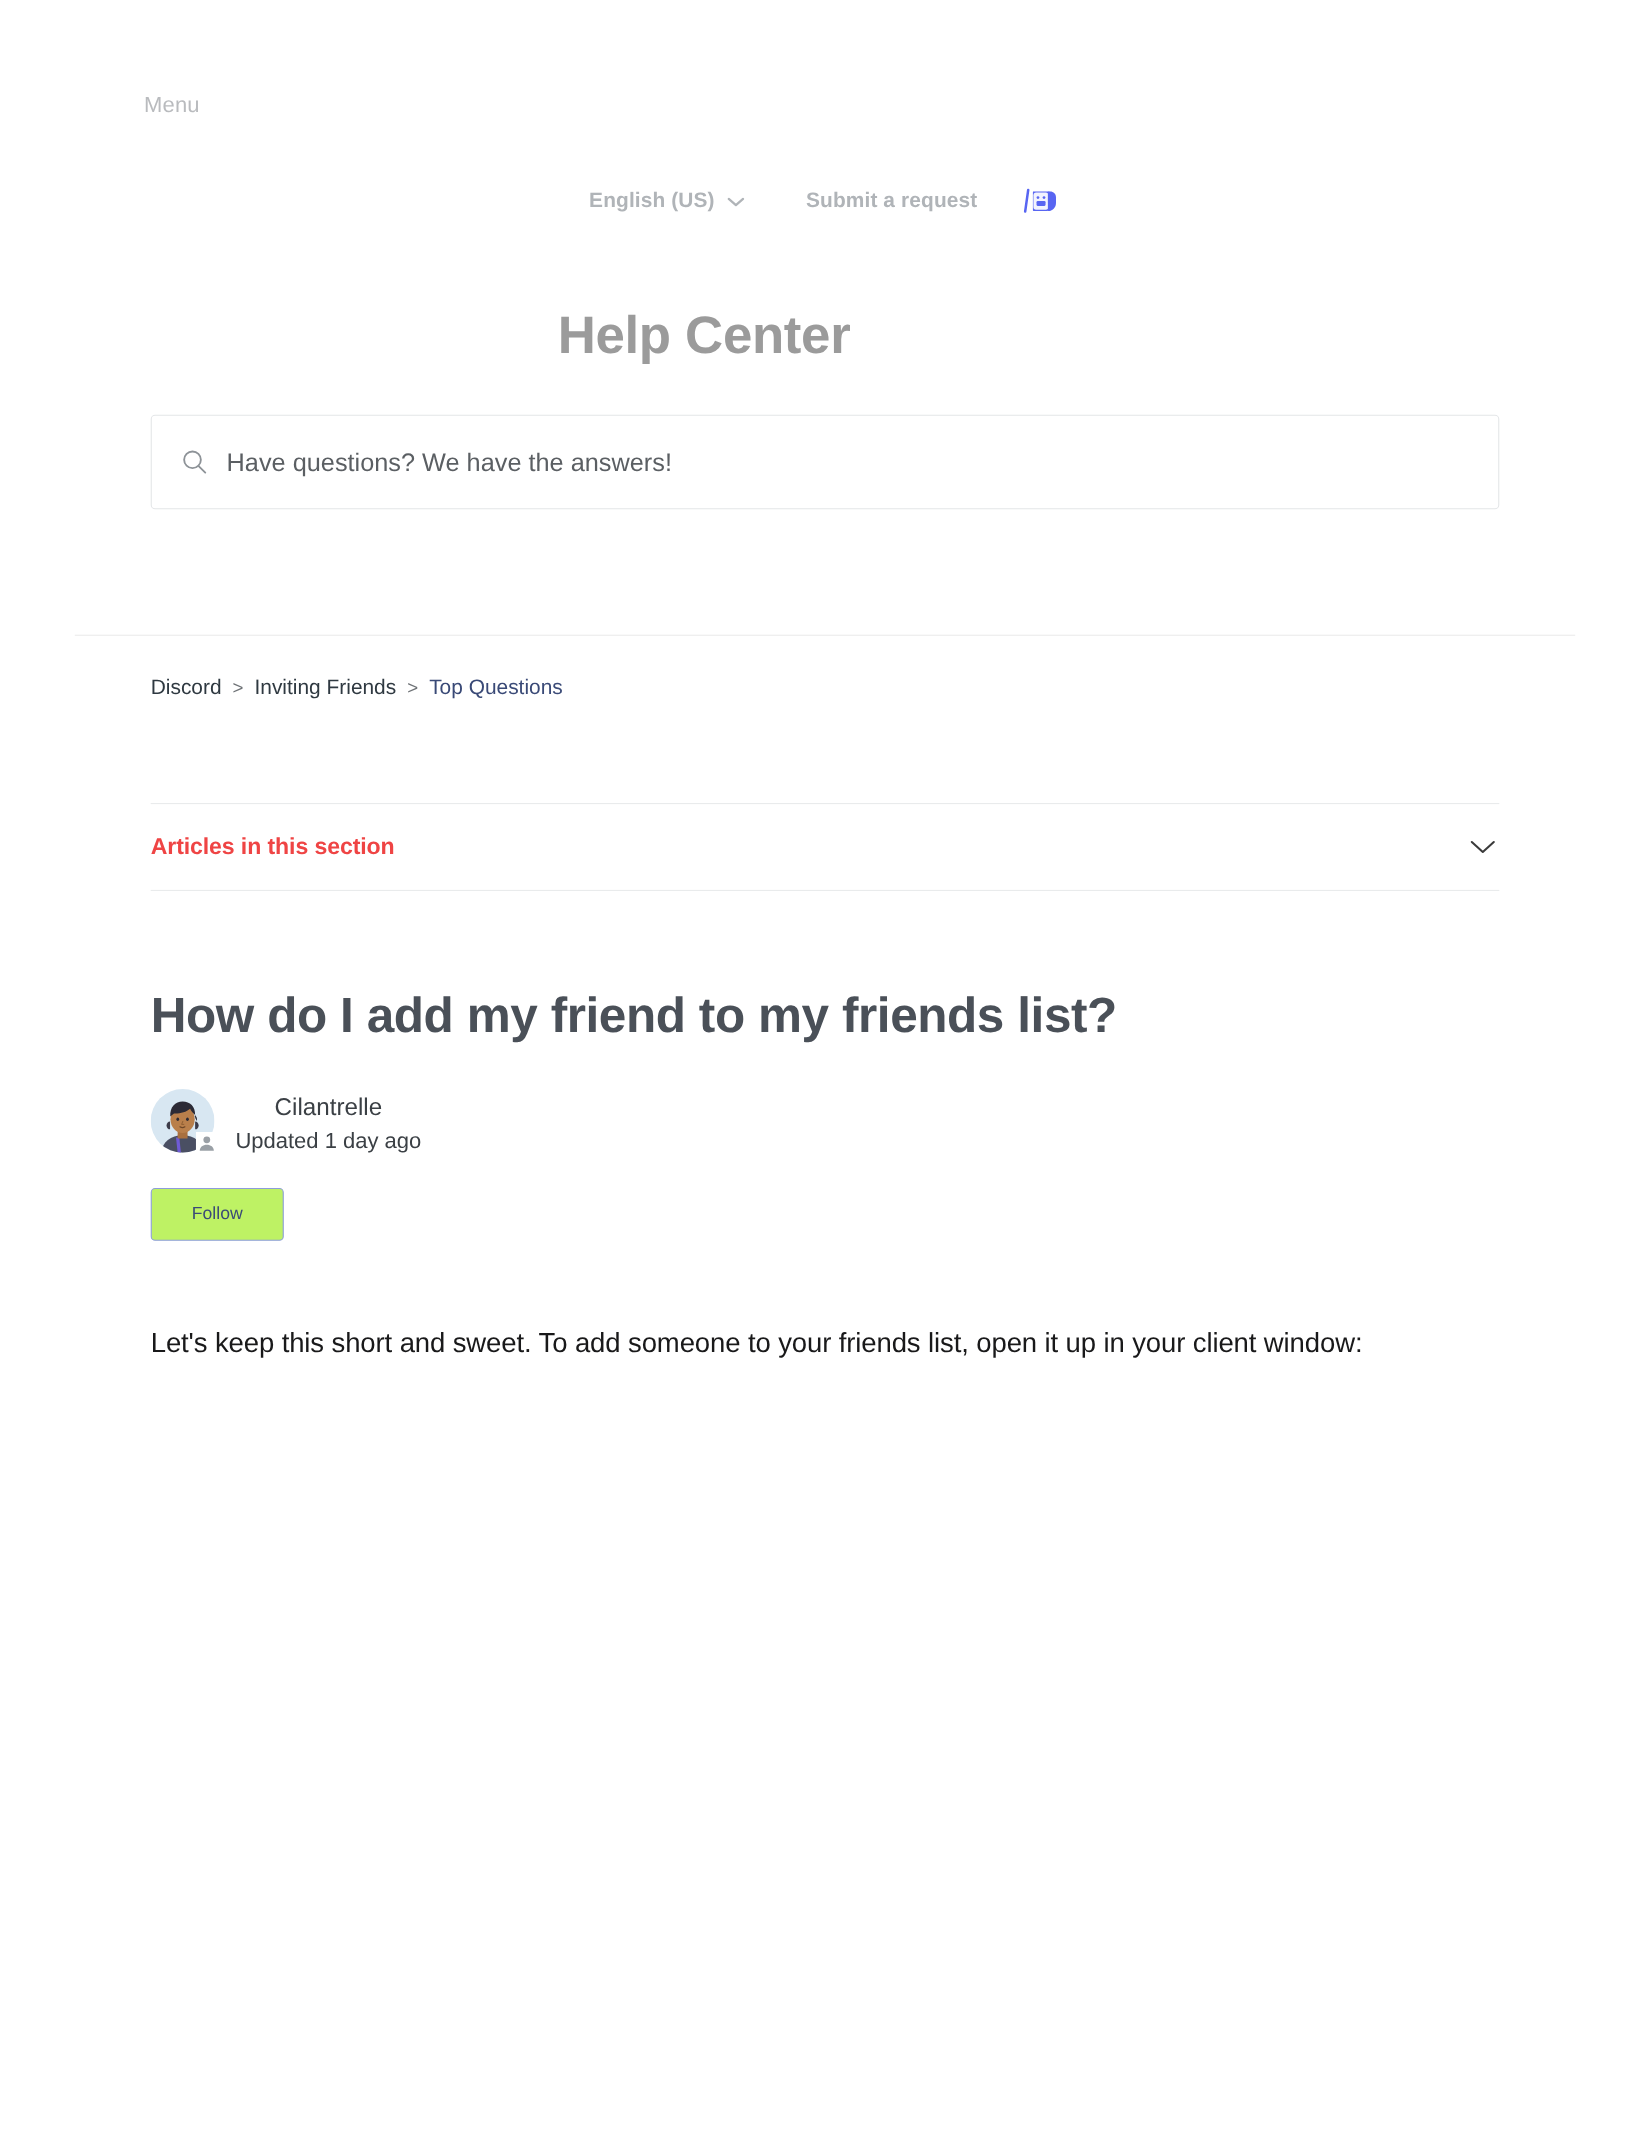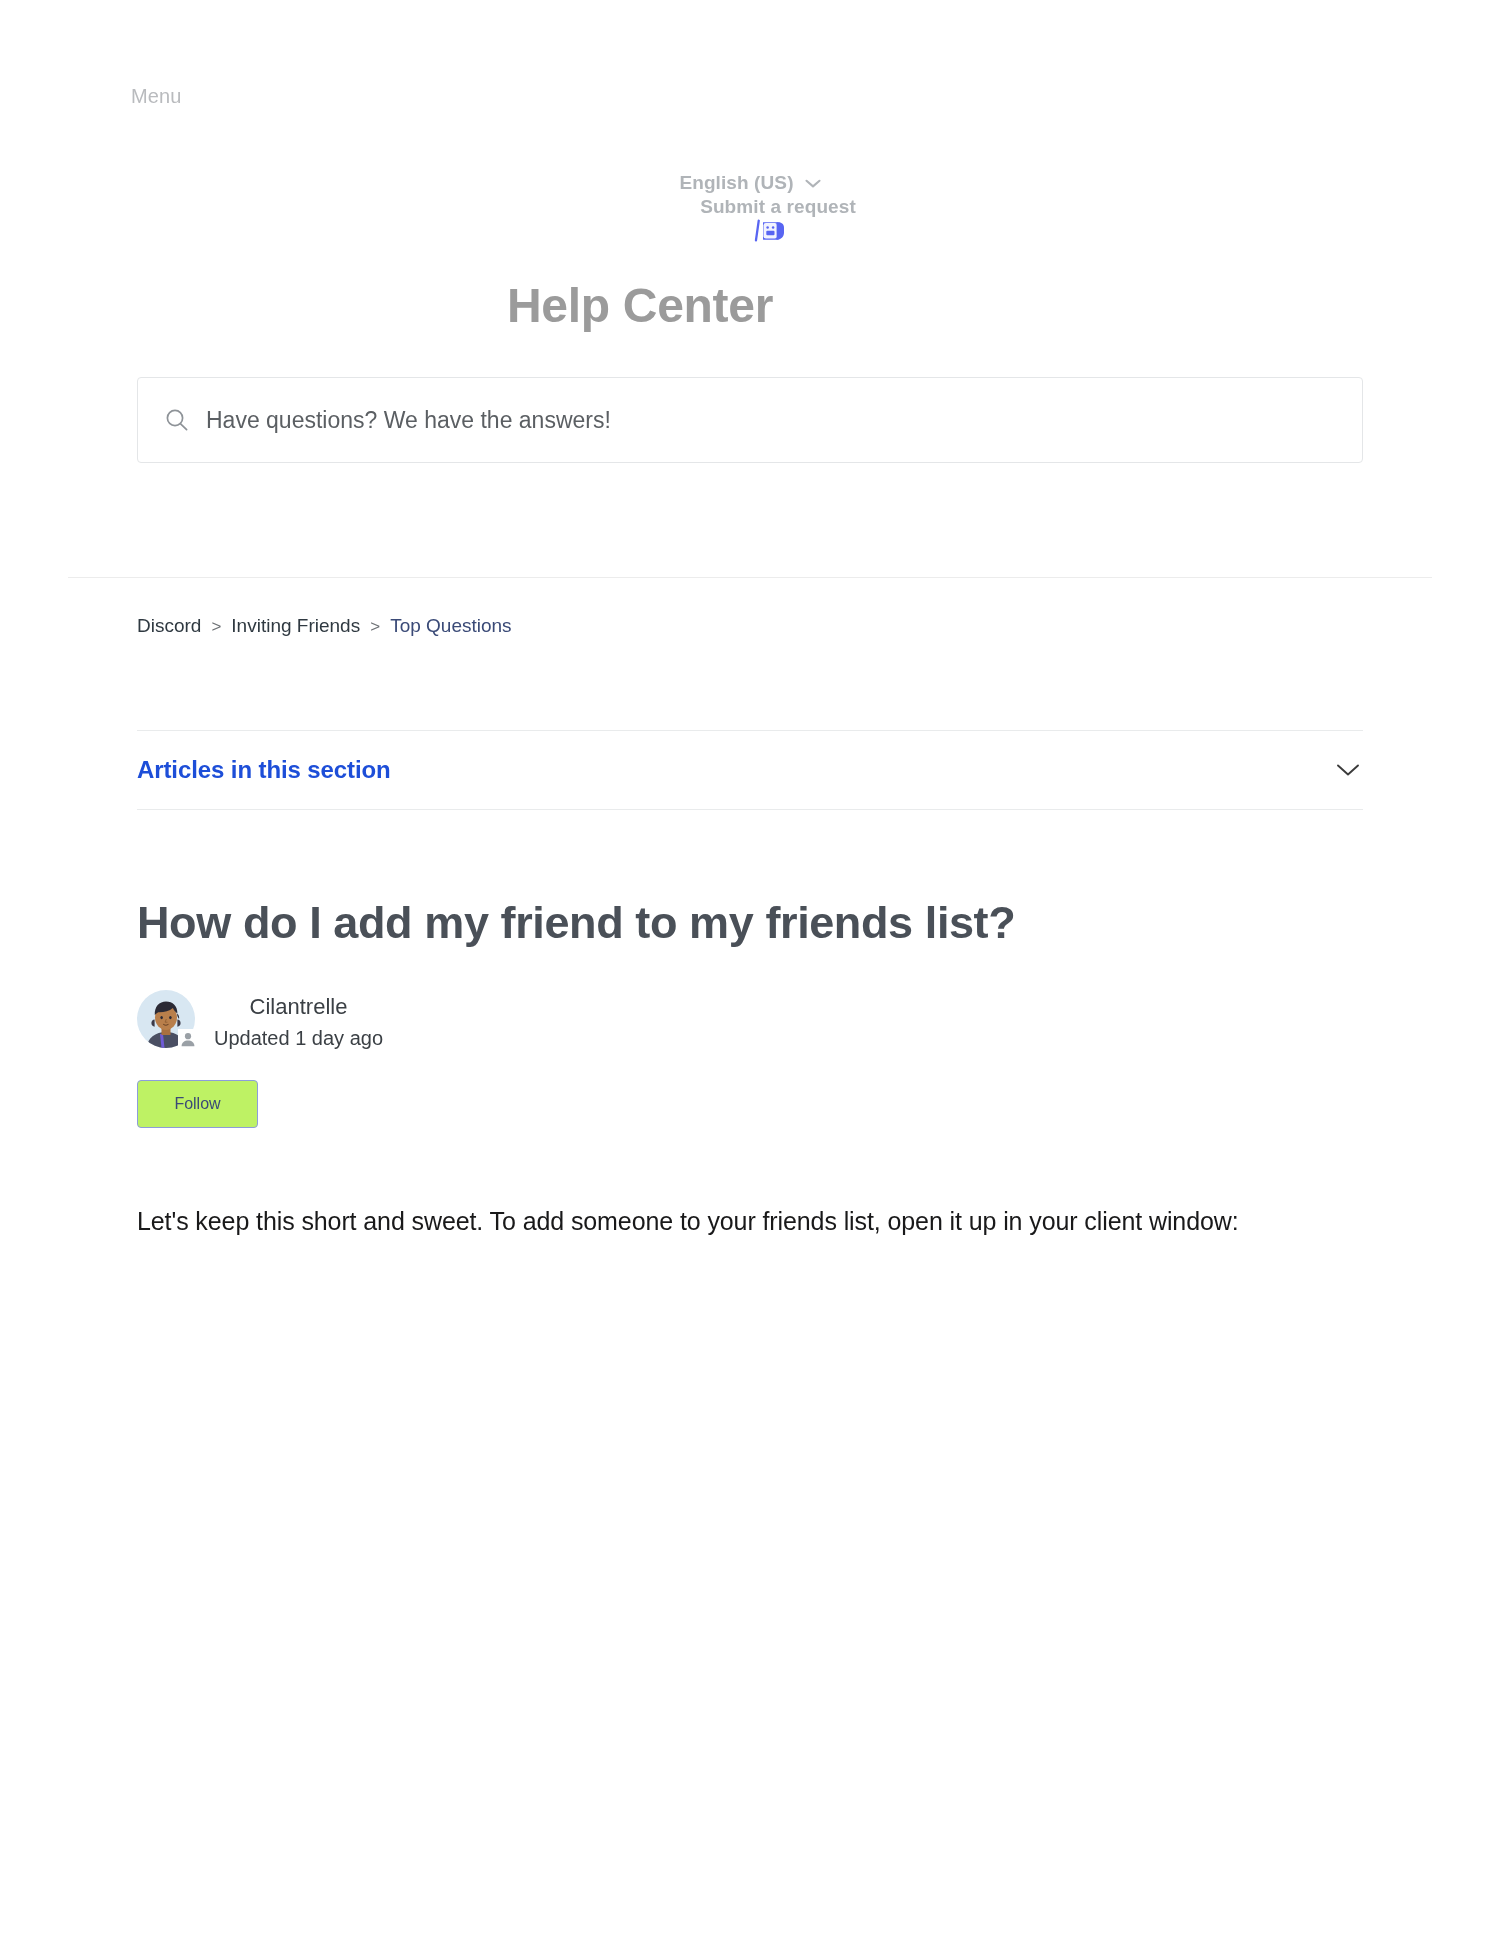--- a/index.html
+++ b/index.html
@@ -36,21 +36,20 @@
     left: 0; top: 170px;
     width: 1500px;
     display: flex;
     justify-content: center;
     align-items: center;
   }
   .util-inner {
     display: flex;
     align-items: center;
     gap: 0px;
-    flex-direction: column;
   }
   .lang-select {
     display: flex;
     align-items: center;
     gap: 11px;
     font-size: 19px;
     font-weight: 700;
     color: #b0b4b8;
     letter-spacing: 0.1px;
     cursor: pointer;
@@ -167,23 +166,23 @@
     background: #e9ebec;
   }
   .section-row {
     display: flex;
     align-items: center;
     justify-content: space-between;
     height: 78px;
     cursor: pointer;
   }
   .section-title {
-    font-size: 24px;
-    font-weight: 700;
-    color: #1d4ed8;
+    font-size: 21px;
+    font-weight: 700;
+    color: #ef4444;
     letter-spacing: -0.1px;
   }
   .section-chevron {
     width: 26px; height: 16px;
     color: #3b3b3b;
     margin-right: 2px;
   }
   .section-chevron svg { display: block; }
 
   

